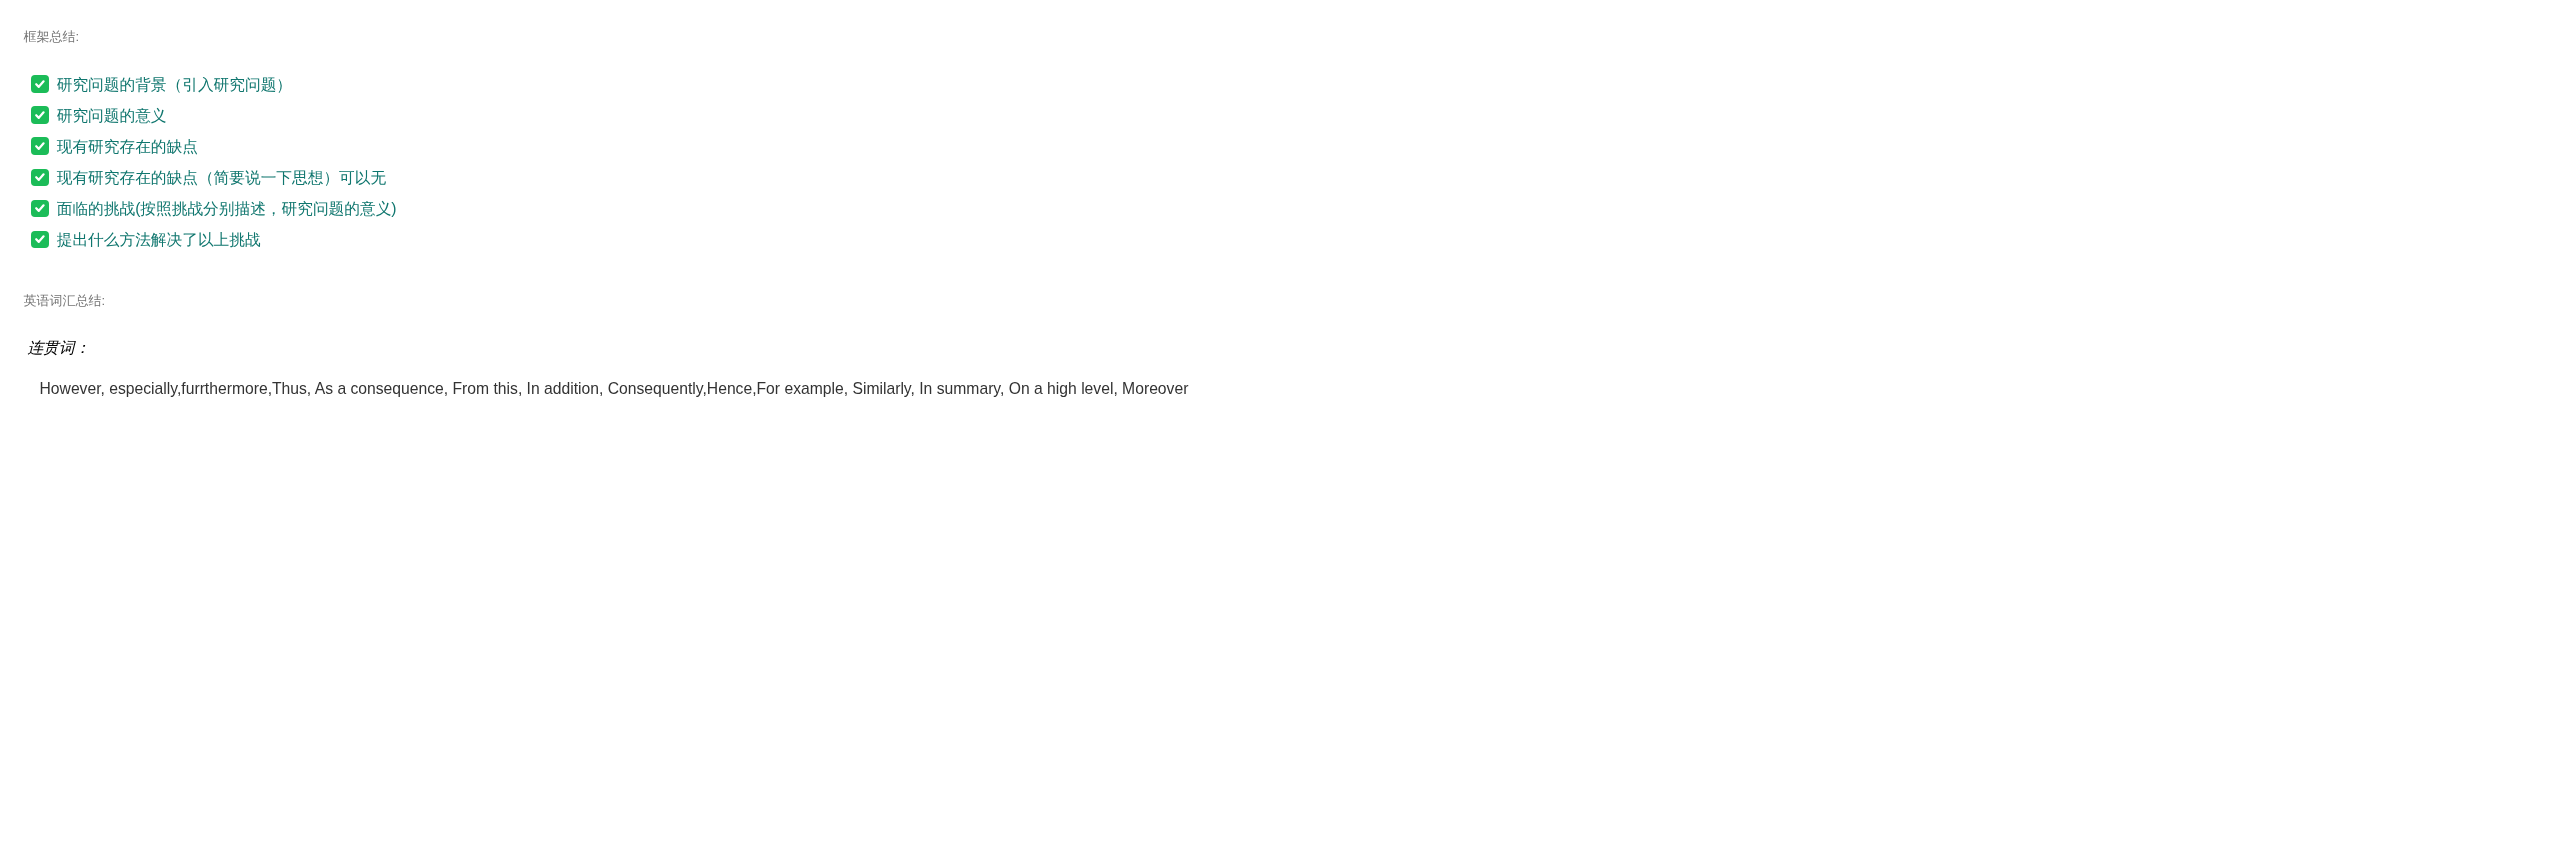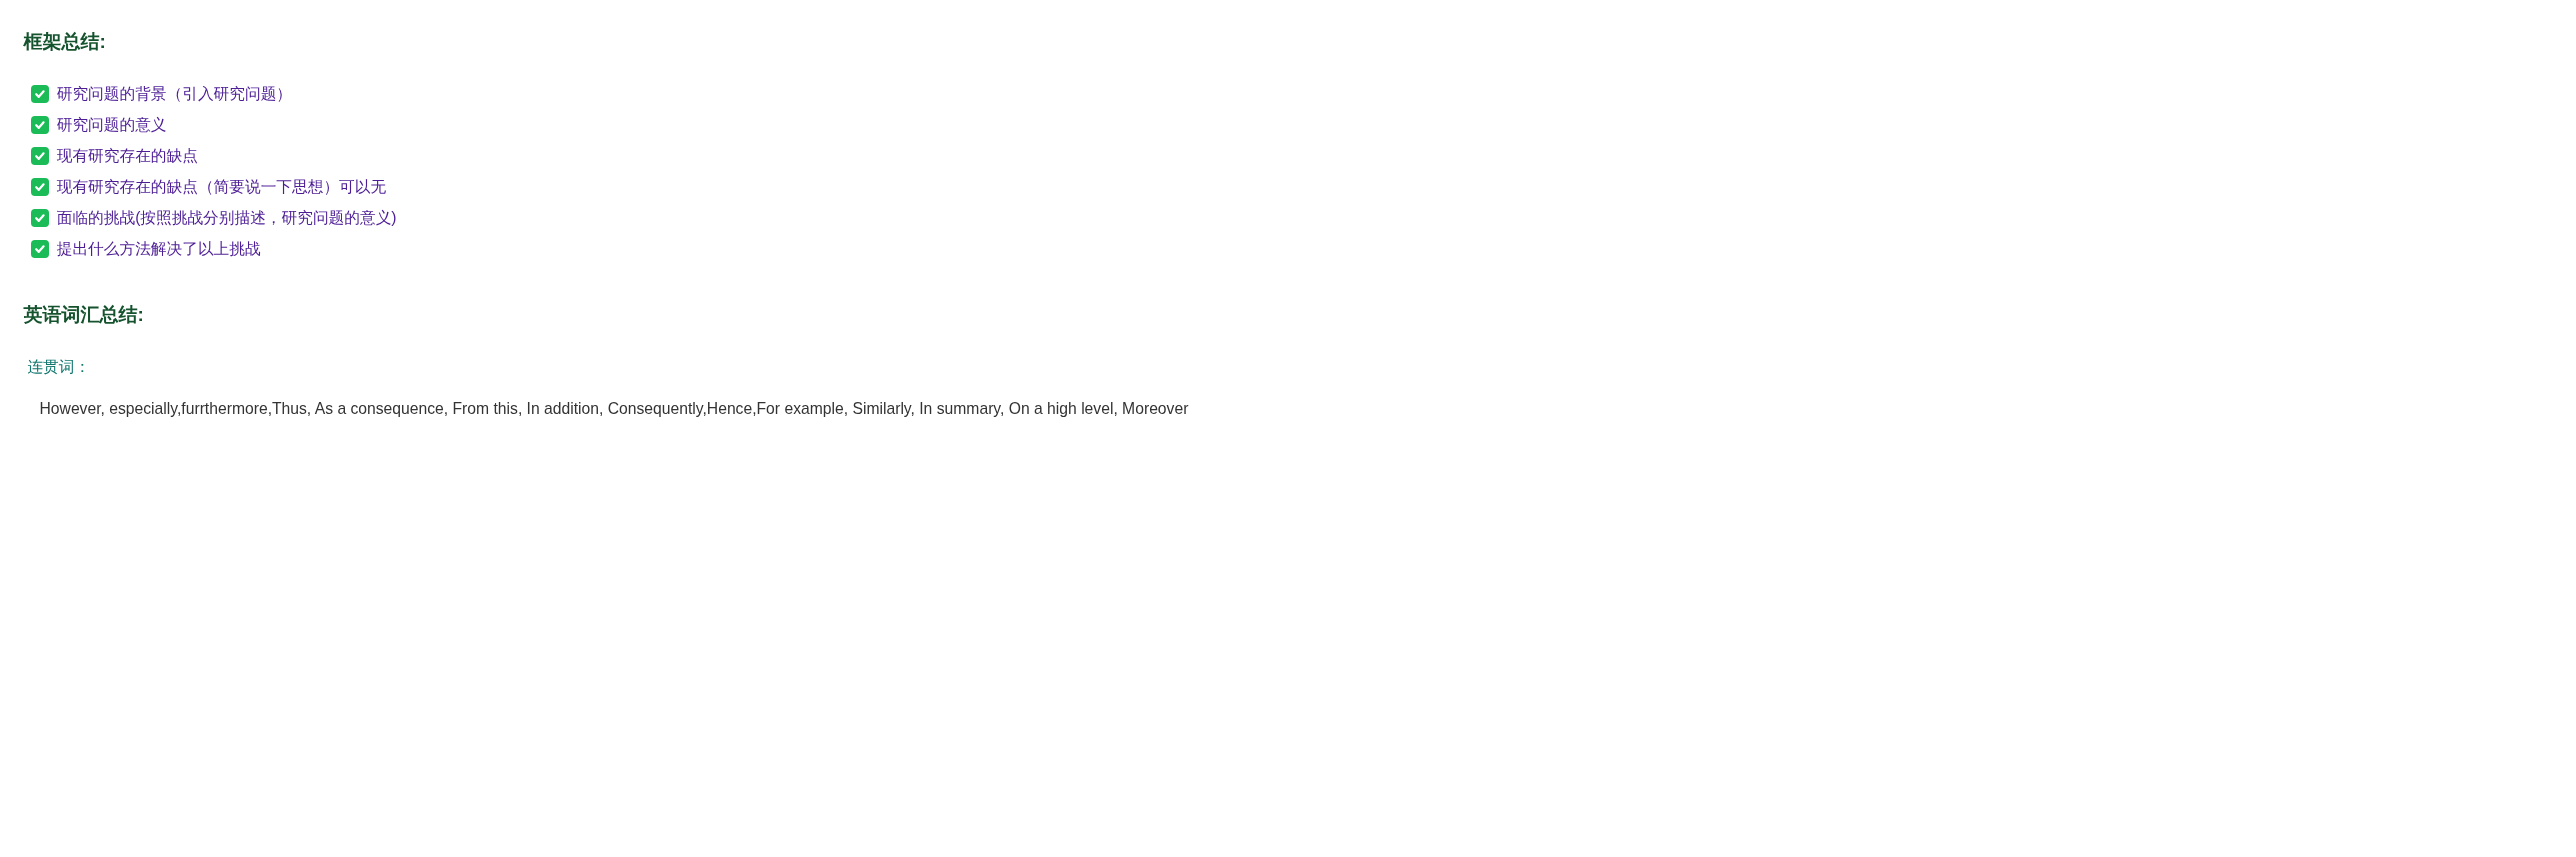--- a/index.html
+++ b/index.html
@@ -9,36 +9,36 @@
     }
     body {
       font-family: -apple-system, BlinkMacSystemFont, "Segoe UI", "PingFang SC", "Microsoft YaHei", "Hiragino Sans GB", sans-serif;
       background: #ffffff;
       color: #333333;
       padding: 27.4px 23.5px;
       font-size: 15.7px;
       line-height: 1.6;
     }
     .section-heading {
-      font-weight: 700;
-      font-size: 19px;
-      color: #14532d;
+      font-weight: 400;
+      font-size: 13px;
+      color: #737373;
       margin-bottom: 23.5px;
     }
     .checklist {
       list-style: none;
       padding: 0;
       margin: 0 0 39px 7.8px;
     }
     .checklist li {
       display: flex;
       align-items: center;
       margin-bottom: 5.9px;
       font-size: 15.7px;
-      color: #4c1d95;
+      color: #0f766e;
     }
     .check-icon {
       display: inline-flex;
       align-items: center;
       justify-content: center;
       width: 17.6px;
       height: 17.6px;
       background: #1bbc58;
       border-radius: 3.9px;
       margin-right: 7.8px;
@@ -51,22 +51,23 @@
     }
     .check-icon svg path {
       stroke: #ffffff;
       stroke-width: 3;
       fill: none;
       stroke-linecap: round;
       stroke-linejoin: round;
     }
     .subheading {
       font-size: 15.7px;
-      color: #0f766e;
+      color: #000000;
       margin: 3.9px 0 2px 3.9px;
+      font-style: italic;
     }
     .body-text {
       font-size: 15.7px;
       color: #333333;
       margin: 16px;
     }
   </style>
 </head>
 <body>
 

